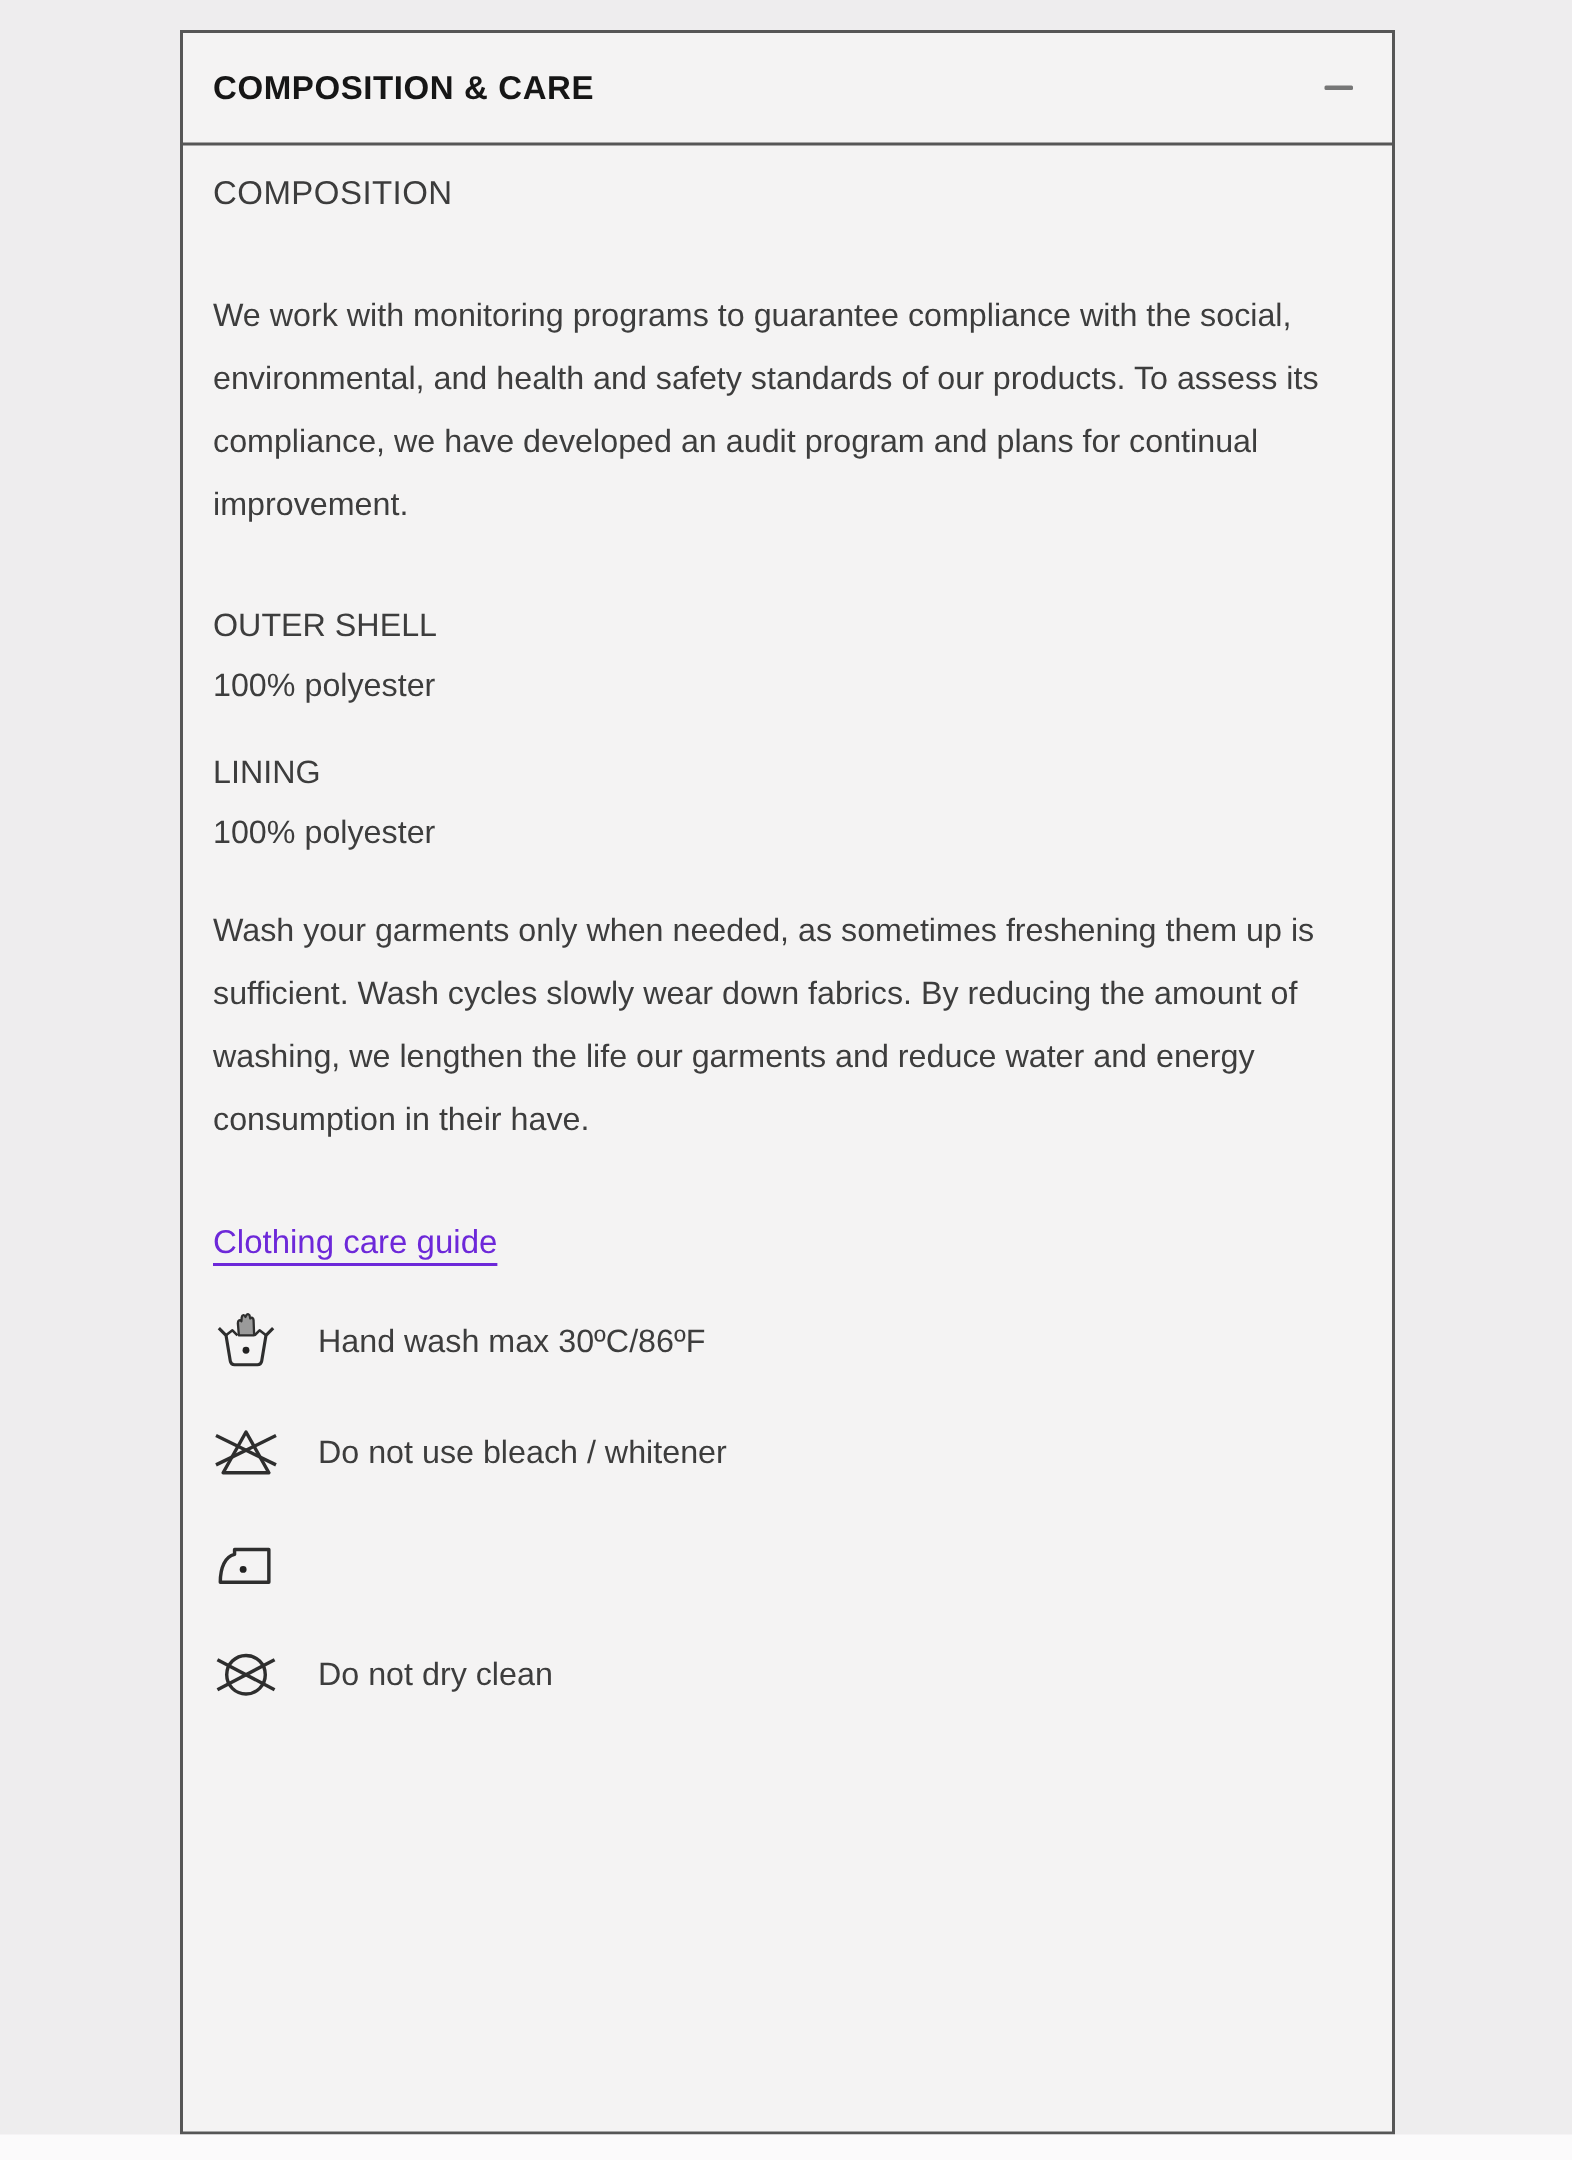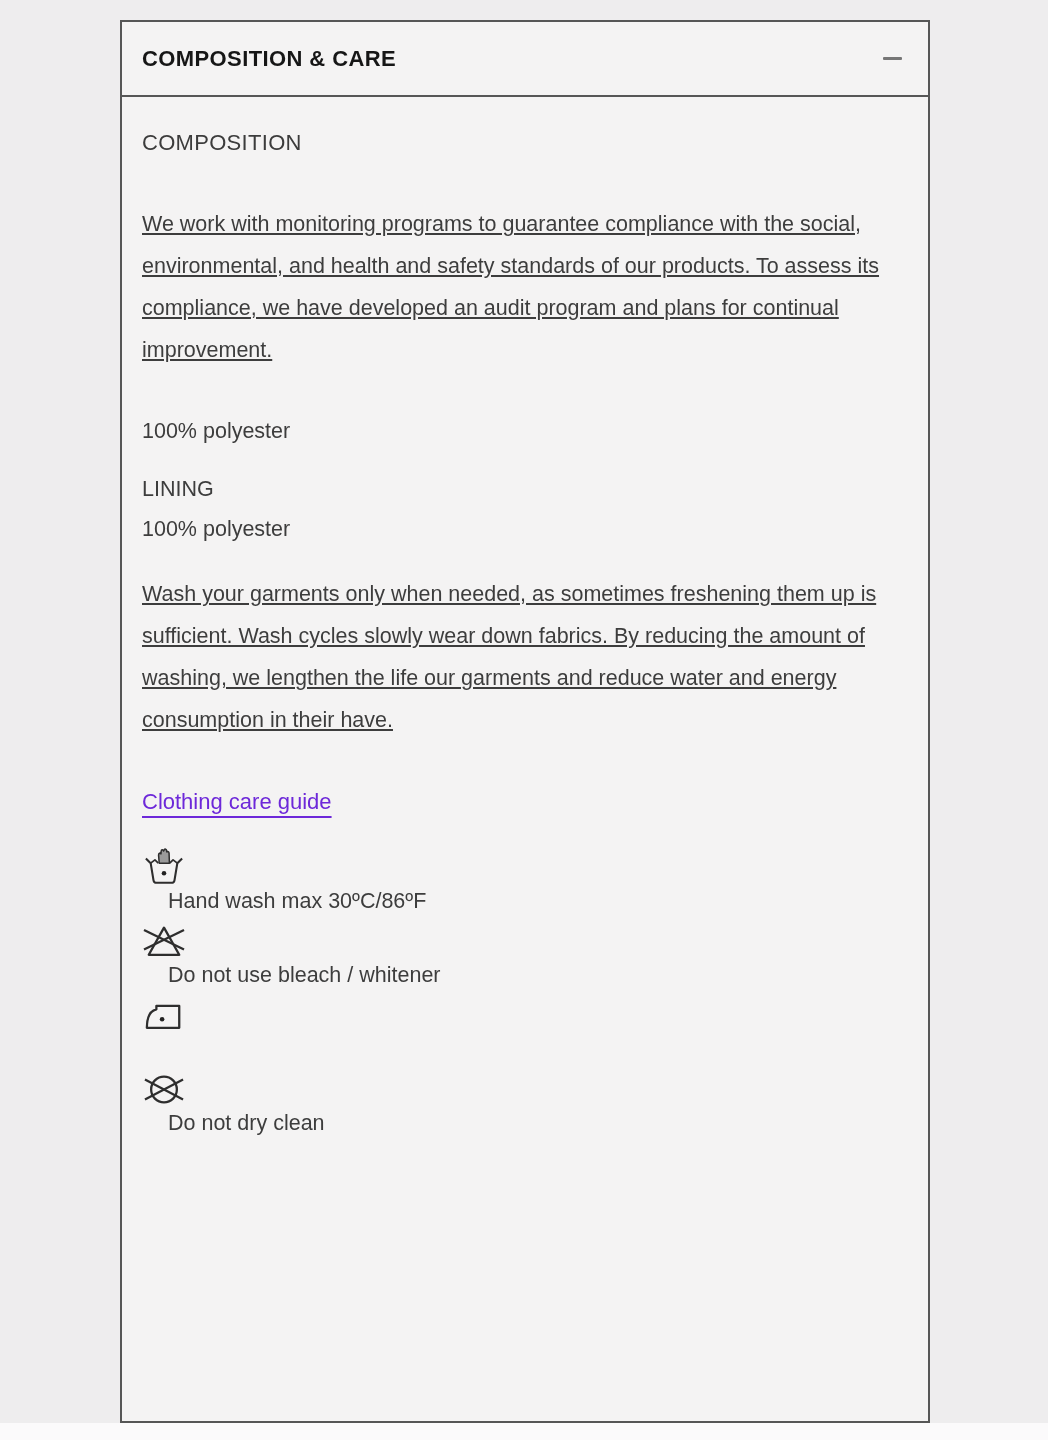--- a/index.html
+++ b/index.html
@@ -34,32 +34,32 @@
     color:#161616;
   }
   .minus-bar {
     margin-left:auto;
     width:19px; height:3px;
     background:#767676;
     border-radius:1px;
   }
 
   .panel-body {
-    padding:33px 26px 0 20px;
+    padding:19px 26px 0 20px;
     color:#3d3d3d;
     font-size:21.5px;
   }
   .section-heading {
     font-size:22px;
     font-weight:400;
     letter-spacing:0.3px;
     color:#3c3c3c;
     line-height:26px;
   }
-  .para { line-height:42px;text-decoration:underline; }
+  .para { line-height:42px; }
   .intro { margin-top:47px; }
   .materials { margin-top:40px; }
   .material-line { line-height:40px; }
   .material + .material { margin-top:18px; }
   .care-heading { margin-top:72px; }
   .tagline { margin-top:49px; line-height:42px; }
   .care-body { margin-top:24px; }
   .guide-link-wrap { margin-top:46px; }
   .guide-link {
     display:inline-block;
@@ -67,23 +67,23 @@
     font-size:22px;
     line-height:30px;
     text-decoration:underline;
     text-underline-offset:7px;
     text-decoration-thickness:1.5px;
     cursor:pointer;
   }
   .care-list { margin-top:28px; }
   .care-row {
     display:flex;
+    align-items:center;
     height:46px;
     margin-bottom:28px;
-    flex-direction:column;
   }
   .care-icon {
     width:44px; height:42px;
     display:inline-flex;
     align-items:center;
     justify-content:center;
     flex:0 0 44px;
   }
   .care-icon svg { width:44px; height:40px; }
   .care-label { margin-left:26px; }
@@ -108,20 +108,21 @@
     </div>
 
     <div class="panel-body">
 
       <div class="section-heading">COMPOSITION</div>
 
       <p class="para intro">We work with monitoring programs to guarantee compliance with the social, environmental, and health and safety standards of our products. To assess its compliance, we have developed an audit program and plans for continual improvement.</p>
 
       <div class="materials">
         <div class="material">
+          <div class="material-line">OUTER SHELL</div>
           <div class="material-line">100% polyester</div>
         </div>
         <div class="material">
           <div class="material-line">LINING</div>
           <div class="material-line">100% polyester</div>
         </div>
       </div>
 
 
 

